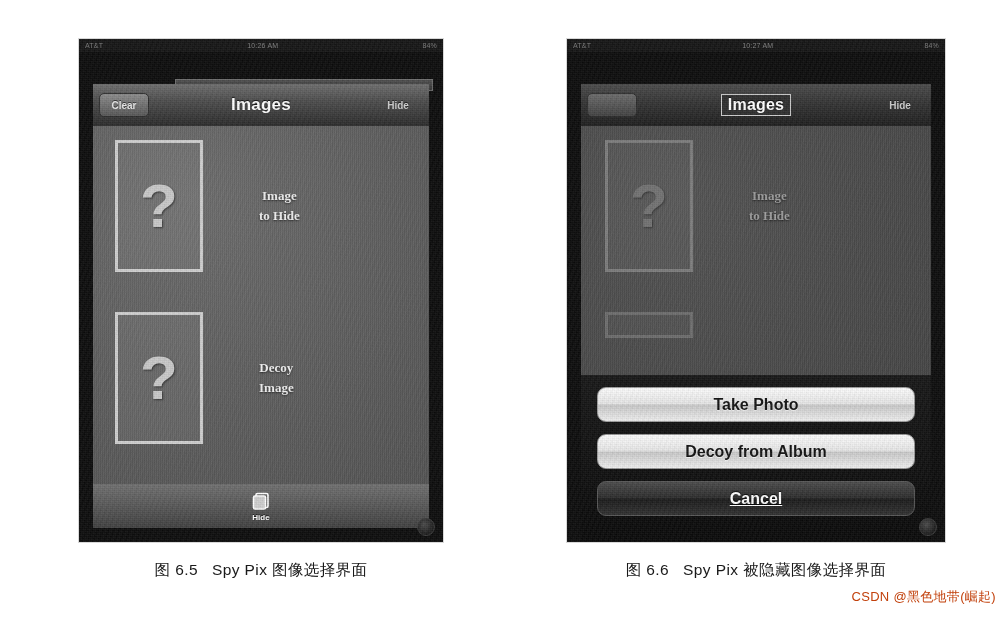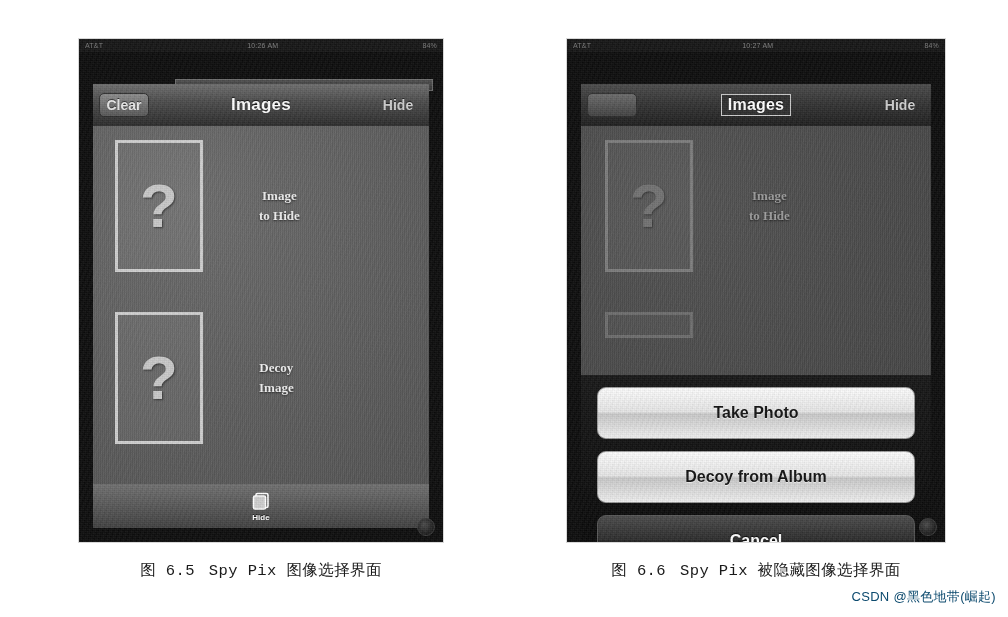--- a/index.html
+++ b/index.html
@@ -87,21 +87,21 @@
   .navbar.dim {
     background: linear-gradient(180deg, #4a4a4a 0%, #333 45%, #1d1d1d 100%);
   }
   .nav-btn {
     min-width: 50px;
     height: 24px;
     border-radius: 5px;
     background: linear-gradient(180deg, #8b8b8b, #565656);
     border: 1px solid #2c2c2c;
     color: #e8e8e8;
-    font-size: 14px;
+    font-size: 10px;
     font-weight: bold;
     display: flex;
     align-items: center;
     justify-content: center;
     box-sizing: border-box;
     text-shadow: 0 -1px 0 rgba(0,0,0,.6);
   }
   .nav-btn.ghost {
     background: linear-gradient(180deg, #6a6a6a, #414141);
     color: transparent;
@@ -238,21 +238,21 @@
     position: absolute;
     left: 14px; right: 14px;
     bottom: 0;
     top: 336px;
     background: linear-gradient(180deg, rgba(20,20,20,.96), rgba(8,8,8,.99));
     padding: 12px 16px 10px;
     box-sizing: border-box;
   }
   .sheet-btn {
     position: relative;
-    height: 52px;
+    height: 35px;
     border-radius: 9px;
     display: flex;
     align-items: center;
     justify-content: center;
     font-size: 16px;
     font-weight: bold;
     box-sizing: border-box;
     margin-bottom: 12px;
   }
   .sheet-btn.light {
@@ -285,32 +285,32 @@
   .sheet-btn.light::before { left: -9px; }
   .sheet-btn.light::after  { right: -9px; }
 
   
   .caption {
     position: absolute;
     top: 560px;
     width: 100%;
     text-align: center;
     color: #1a1a1a;
-    font-family: Liberation Mono, monospace;
+    font-family: Liberation Sans, sans-serif;
     font-size: 15.5px;
     letter-spacing: .4px;
     white-space: nowrap;
   }
   .caption .cap-num { margin-right: 14px; }
 
   .watermark {
     position: absolute;
     right: 12px;
     top: 588px;
-    color: #0c4a6e;
+    color: #c2410c;
     font-size: 13px;
     font-family: "Liberation Sans", sans-serif;
     letter-spacing: .3px;
     white-space: nowrap;
   }
 </style>
 </head>
 <body>
 
 <div class="page">

